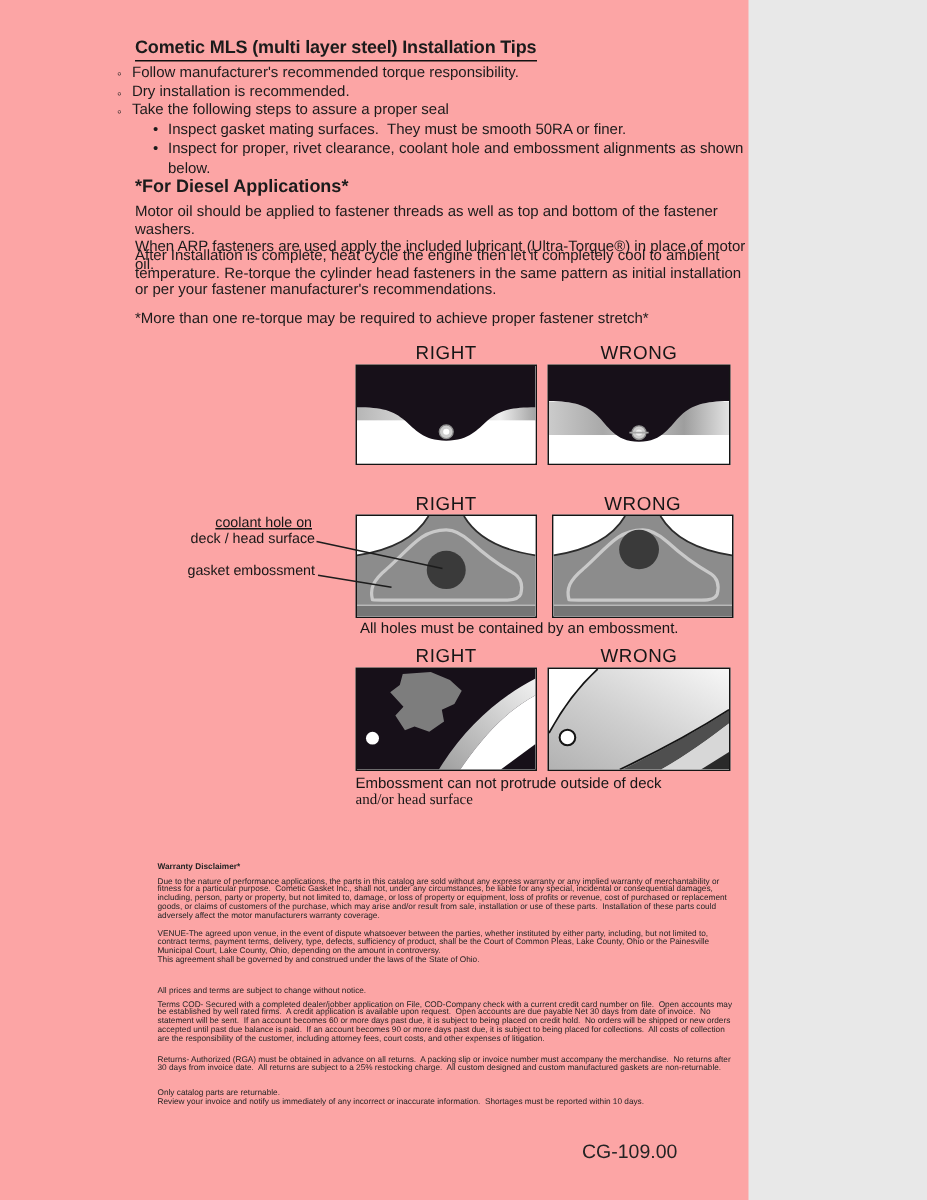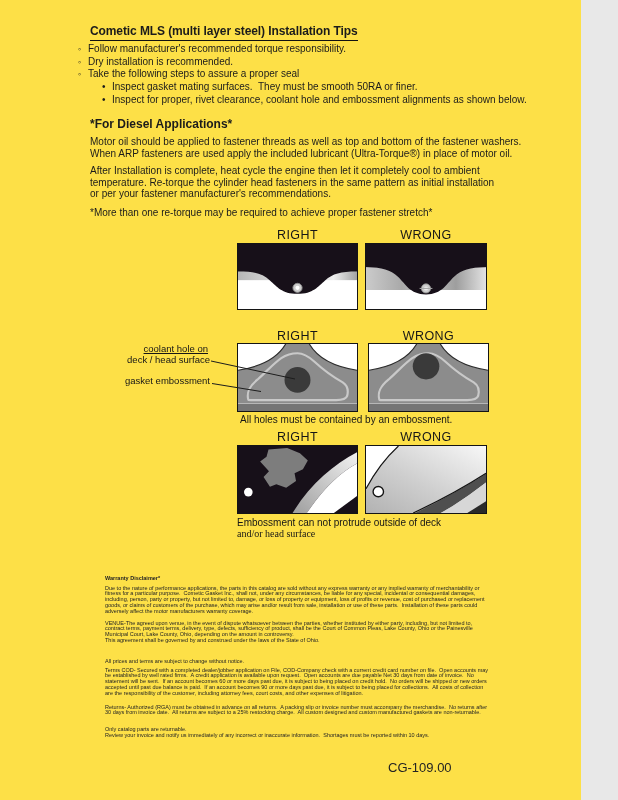--- a/index.html
+++ b/index.html
@@ -1,16 +1,16 @@
 <!DOCTYPE html>
 <html><head>
 <meta charset="utf-8">
 <style>
   html,body{margin:0;padding:0;background:#e8e8e8;}
-  #page{position:relative;width:581px;height:800px;background:#fde047;overflow:hidden;
+  #page{position:relative;width:499px;height:800px;background:#fca5a5;overflow:hidden;
         font-family:"Liberation Sans",sans-serif;color:#1b1b1b;}
   .abs{position:absolute;}
   .pre{white-space:pre-wrap;}
 
   .doc-title{left:90px;top:24px;font-size:12px;font-weight:bold;letter-spacing:-0.1px;
              border-bottom:1.6px solid #111;padding-bottom:1.5px;}
 
   .tips{left:78px;top:43px;font-size:10px;line-height:12.7px;}
   .tip{display:flex;align-items:flex-start;}
   .tip .mk{width:10px;flex:0 0 10px;font-size:9px;line-height:12.7px;color:#1b1b1b;}

